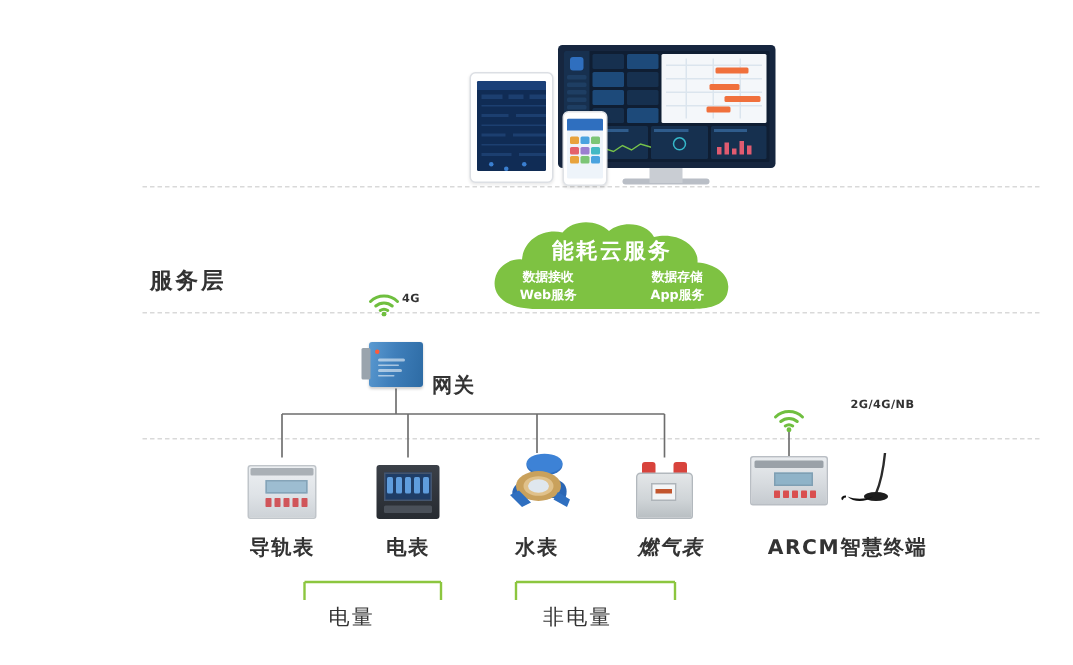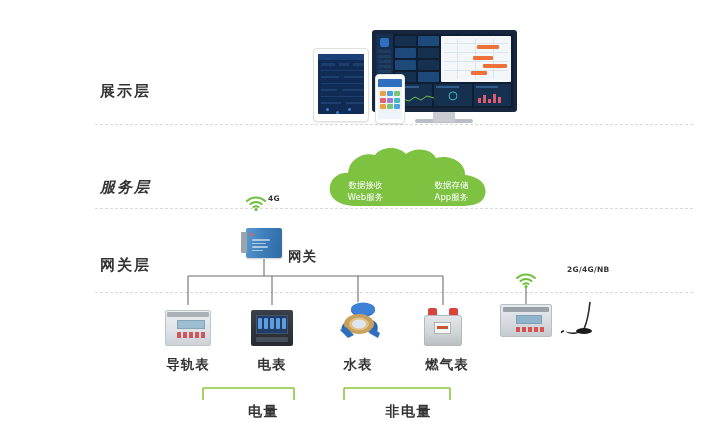--- a/index.html
+++ b/index.html
@@ -157,21 +157,21 @@
   .cloud-title {
     position: absolute; left: 0; right: 0; top: 10px;
     text-align: center;
     color: #ffffff; font-size: 14.5px; font-weight: bold;
     letter-spacing: 1.5px;
     font-family: "DejaVu Sans", "Liberation Sans", sans-serif;
   }
   .cloud-cols {
     position: absolute; left: 14px; right: 14px; top: 31px;
     display: flex; justify-content: space-around;
-    color: #ffffff; font-size: 8.5px; font-weight: normal; line-height: 1.45;
+    color: #ffffff; font-size: 8.5px; font-weight: bold; line-height: 1.45;
     font-family: "DejaVu Sans", "Liberation Sans", sans-serif;
     gap: 20px;
   }
   .cloud-col { text-align: center; }
 
   
   .gw-device {
     position: absolute; left: 246px; top: 228px;
     width: 36px; height: 30px;
     background: linear-gradient(100deg,#5b9ad1 0%, #3f7fbb 45%, #2d6ba4 100%);
@@ -205,22 +205,22 @@
   .arcm-btns{ position:absolute; left:16px; top:23px; display:flex; gap:2px;}
   .arcm-btns i{ display:block; width:4px;height:5px;background:#d94f4f;border-radius:0.5px;}
   .antenna { position:absolute; left:560px; top:300px; width:38px; height:40px;}
 
   
   #wires { position: absolute; inset: 0; width: 715px; height: 443px; pointer-events: none; }
 
   
   .bracket-label {
     position: absolute;
-    font-size: 14px; font-weight: bold; color: #333333;
-    letter-spacing: 1.5px; text-align: right; white-space: nowrap;
+    font-size: 14px; font-weight: normal; color: #333333;
+    letter-spacing: 1.5px; text-align: left; white-space: nowrap;
     font-family: "DejaVu Sans", "Liberation Sans", sans-serif;
   }
 
   
   .dev { position: absolute; }
   
   .din { width: 46px; height: 36px; }
   .din-body{position:absolute;inset:0;background:linear-gradient(180deg,#eceff2 0%,#dfe3e7 55%,#cdd2d7 100%);border:1px solid #c0c5ca;border-radius:2px;}
   .din-top{position:absolute;left:2px;right:2px;top:2px;height:5px;background:#aab0b6;border-radius:1px;}
   .din-lcd{position:absolute;left:12px;top:10px;width:28px;height:9px;background:#9dbdd1;border:1px solid #85a4b8;}
@@ -245,23 +245,21 @@
 </style>
 </head>
 <body>
 
 <div id="diagram">
 
   <div class="sep" style="top:124px;"></div>
   <div class="sep" style="top:208px;"></div>
   <div class="sep" style="top:292px;"></div>
 
-  <div class="layer-label" style="top:82px;">展示层</div>
-  <div class="layer-label" style="top:178px;font-style:italic;">服务层</div>
-  <div class="layer-label" style="top:256px;">网关层</div>
+  <div class="layer-label" style="top:178px;">服务层</div>
 
   <svg id="wires">
 
     <line x1="264" y1="259" x2="264" y2="276" stroke="#6d6d6d" stroke-width="1.1"></line>
 
     <line x1="188" y1="276" x2="443" y2="276" stroke="#6d6d6d" stroke-width="1.1"></line>
 
     <line x1="188" y1="276" x2="188" y2="305" stroke="#6d6d6d" stroke-width="1.1"></line>
     <line x1="272" y1="276" x2="272" y2="305" stroke="#6d6d6d" stroke-width="1.1"></line>
     <line x1="358" y1="276" x2="358" y2="302" stroke="#6d6d6d" stroke-width="1.1"></line>
@@ -383,20 +381,21 @@
     </div>
   </div>
 
   <div class="cloud-wrap">
     <svg class="cloud-svg" viewBox="0 0 180 62" preserveAspectRatio="none">
       <path d="M40,58 C18,58 10,48 12,38 C14,28 24,24 30,25
                C31,12 44,4 57,7 C64,-2 80,-2 88,6
                C96,-1 113,0 118,10 C134,6 148,16 147,27
                C160,28 170,36 167,47 C165,56 154,58 142,58 Z" fill="#7ec242"></path>
     </svg>
+    <div class="cloud-title">能耗云服务</div>
     <div class="cloud-cols">
       <div class="cloud-col">
         <div>数据接收</div>
         <div>Web服务</div>
       </div>
       <div class="cloud-col">
         <div>数据存储</div>
         <div>App服务</div>
       </div>
     </div>
@@ -466,21 +465,21 @@
   <div class="caption" style="left:336px; top:356px; width:44px;">水表</div>
 
   <div class="dev gas" style="left:423px; top:308px;">
     <div class="gas-cap l"></div>
       <div class="gas-cap r"></div>
     <div class="gas-body"></div>
     <div class="gas-dial">
         <i></i>
       </div>
   </div>
-  <div class="caption" style="left:419px; top:356px; width:56px;">燃气表</div>
+  <div class="caption" style="left:419px; top:356px; width:56px;font-style:italic;">燃气表</div>
 
   <div class="caption-sm" style="left:567px; top:265px;">2G/4G/NB</div>
   <div class="wifi" style="left:515px; top:272px;">
     <svg viewBox="0 0 22 16">
       <path d="M2,6 A13,13 0 0 1 20,6" fill="none" stroke="#6fbf3f" stroke-width="2" stroke-linecap="round"></path>
       <path d="M5.5,9 A8.5,8.5 0 0 1 16.5,9" fill="none" stroke="#6fbf3f" stroke-width="2" stroke-linecap="round"></path>
       <path d="M8.5,12 A4.5,4.5 0 0 1 13.5,12" fill="none" stroke="#6fbf3f" stroke-width="2" stroke-linecap="round"></path>
       <circle cx="11" cy="14.5" r="1.6" fill="#6fbf3f"></circle>
     </svg>
   </div>
@@ -500,17 +499,18 @@
 
   <div class="antenna">
     <svg viewBox="0 0 38 40" width="38" height="40">
       <path d="M30,2 C29,12 27,22 24,29" stroke="#2b2b2b" stroke-width="1.6" fill="none"></path>
       <ellipse cx="24" cy="31" rx="8" ry="3" fill="#1d1d1d"></ellipse>
       <path d="M22,31 C16,33 10,33 5,31 C9,35 17,35 22,31 Z" fill="#111111"></path>
       <path d="M4,31 C2,31 1,32 2,33" stroke="#111111" stroke-width="1.4" fill="none"></path>
     </svg>
   </div>
 
+  <div class="caption" style="left:500px; top:356px; width:130px;">ARCM智慧终端</div>
 
   <div class="bracket-label" style="left:219px; top:403px; width:60px;">电量</div>
   <div class="bracket-label" style="left:362px; top:403px; width:70px;">非电量</div>
 
 </div>
 
 </body></html>

